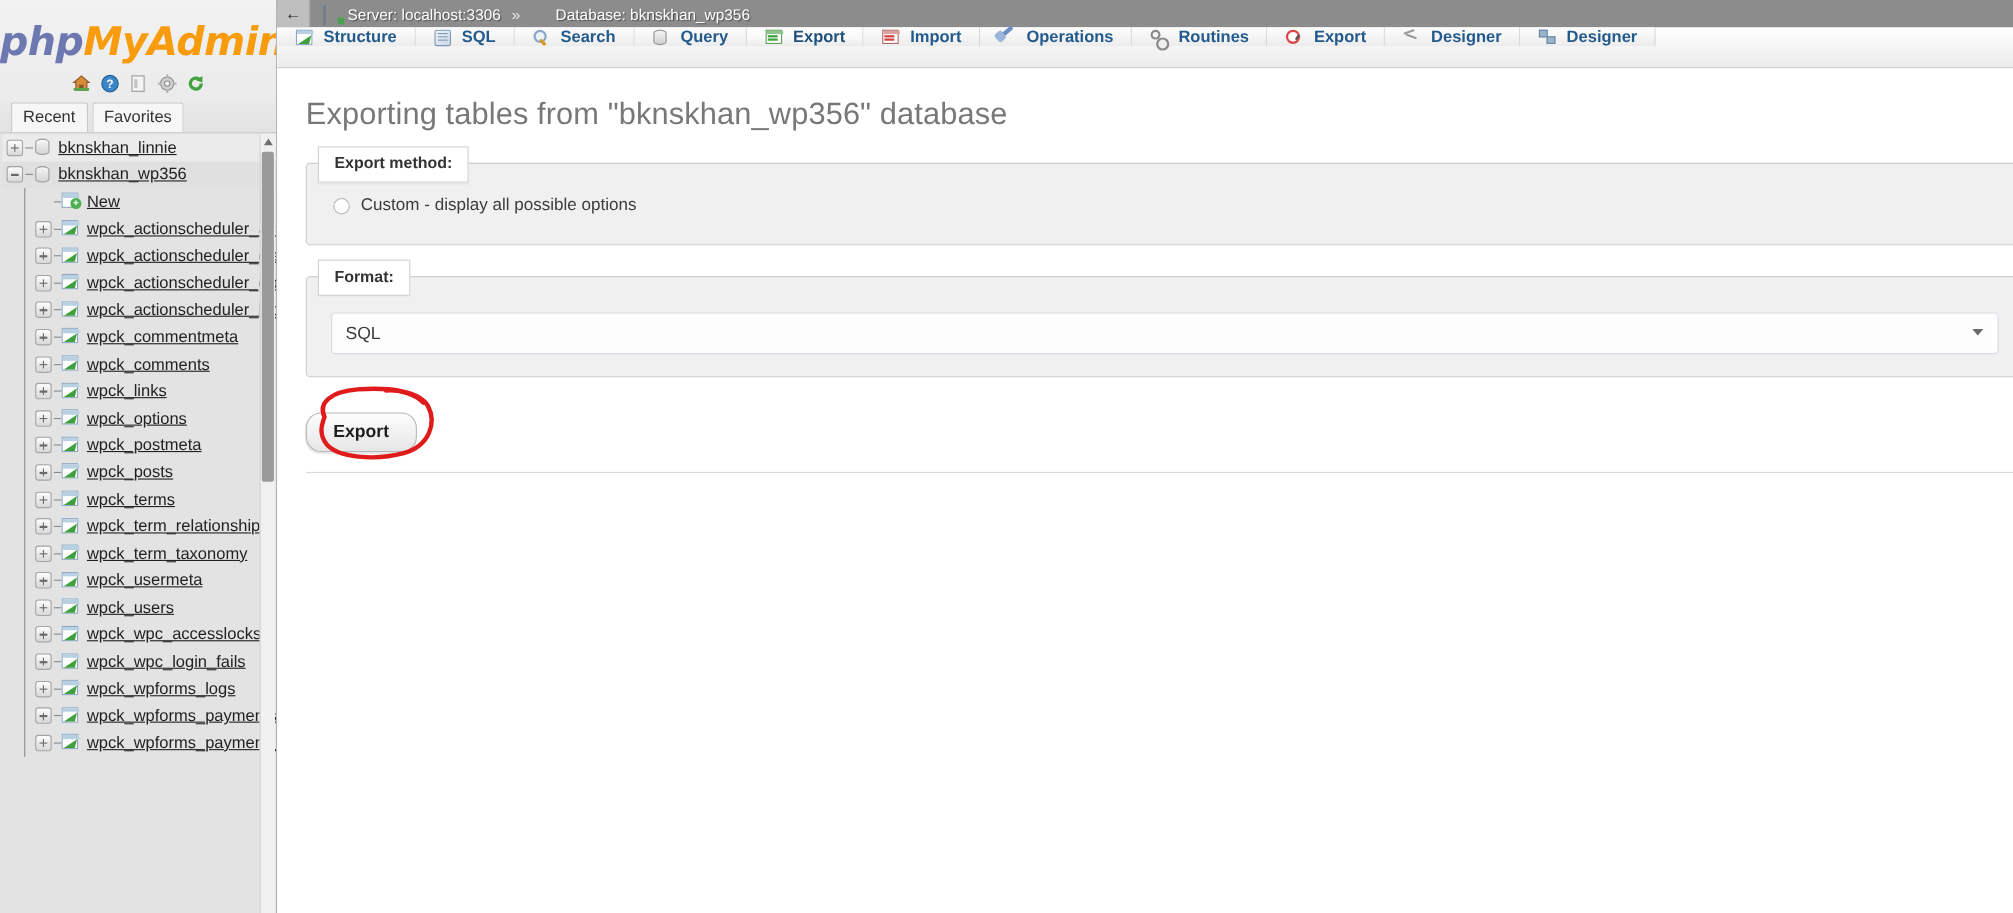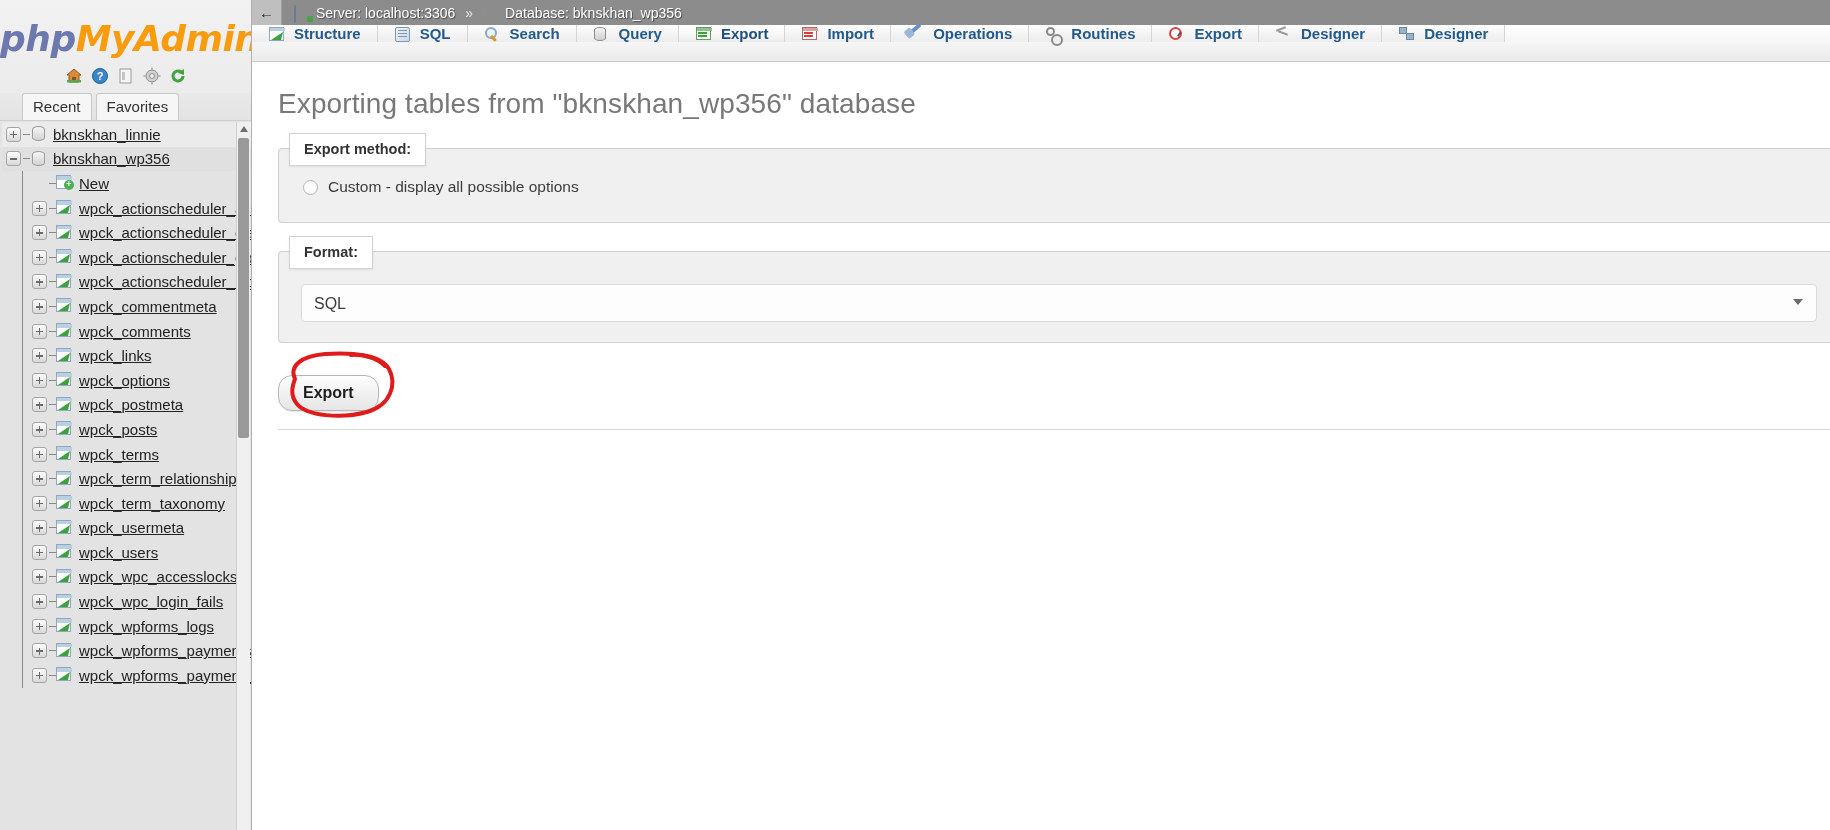--- a/index.html
+++ b/index.html
@@ -41,21 +41,21 @@
 
   .logo-icons {
     margin-top: 6px; margin-bottom: 4px;
     display: flex; justify-content: center; align-items: center; gap: 8px;
     height: 22px;
   }
   .licon { width: 18px; height: 18px; display:inline-block; position: relative; }
 
   .tabs-recent {
     margin-top: 6px;
-    padding-left: 22px;
+    padding-left: 10px;
     display: flex; gap: 4px;
     background: linear-gradient(to bottom,#e9e9e9 0%, #e3e3e3 100%);
   }
   .rtab {
     font-size: 15px; color: #333;
     background: #f6f6f6;
     border: 1px solid #c9c9c9;
     border-bottom: none;
     border-radius: 3px 3px 0 0;
     padding: 4px 10px 5px 10px;

